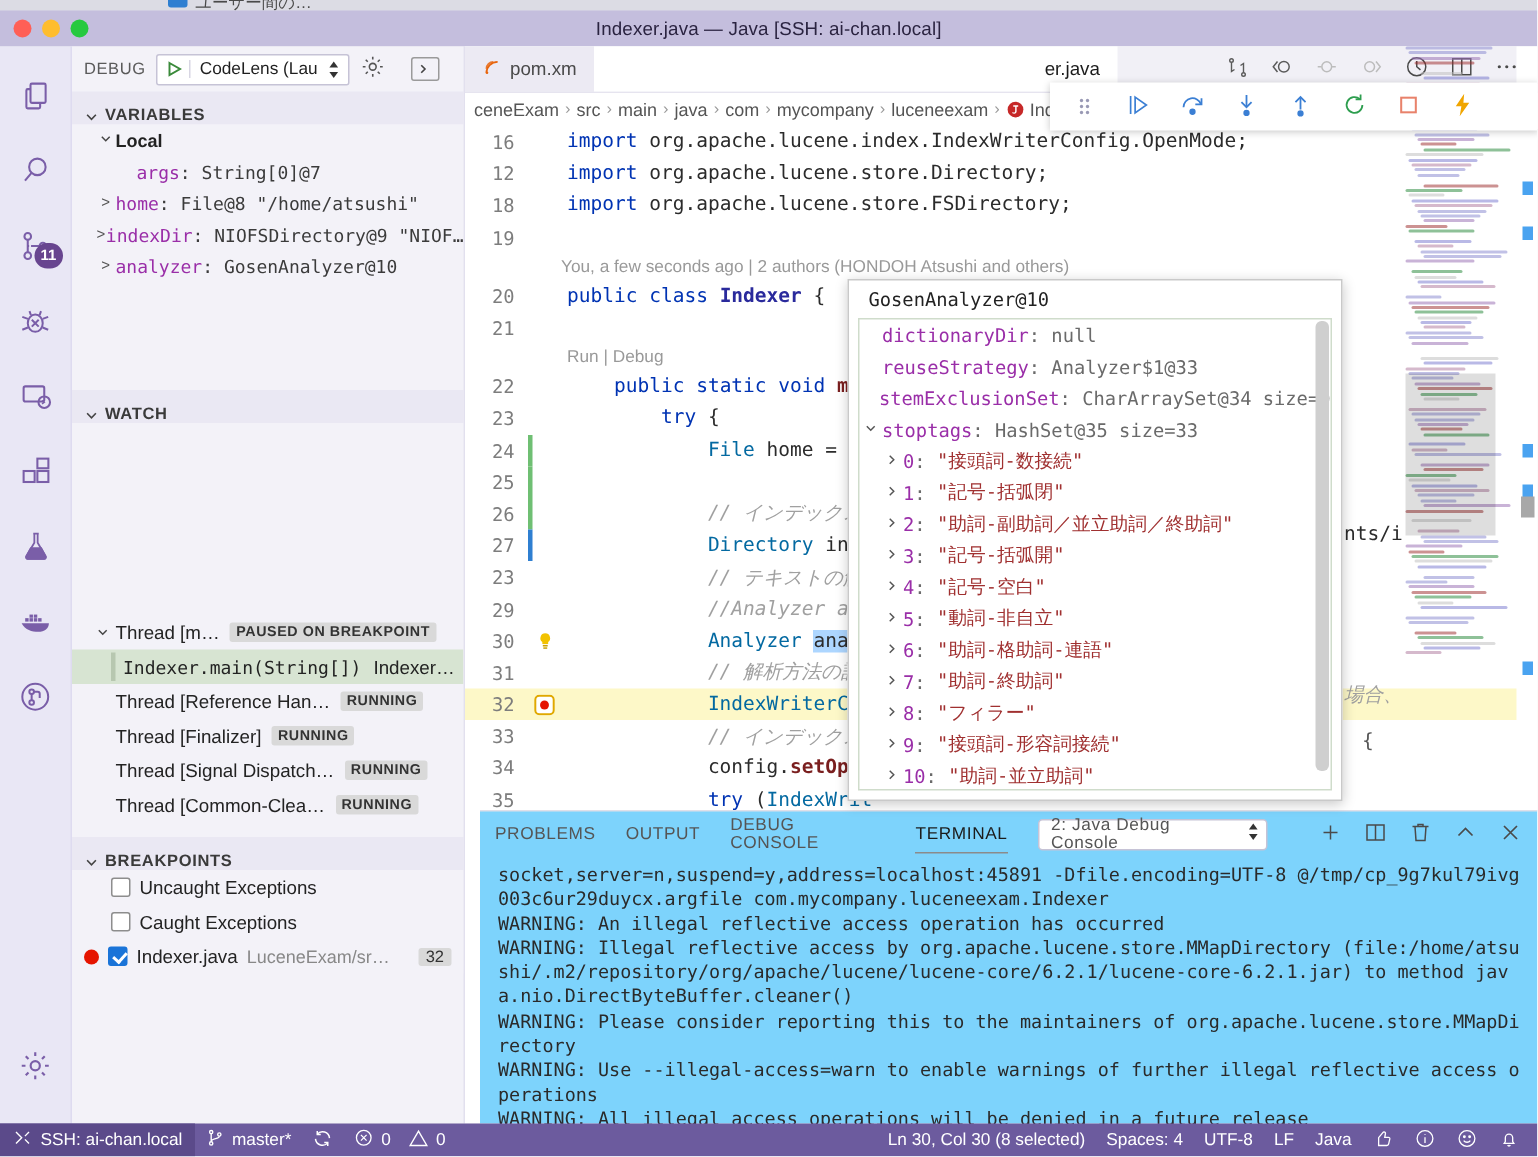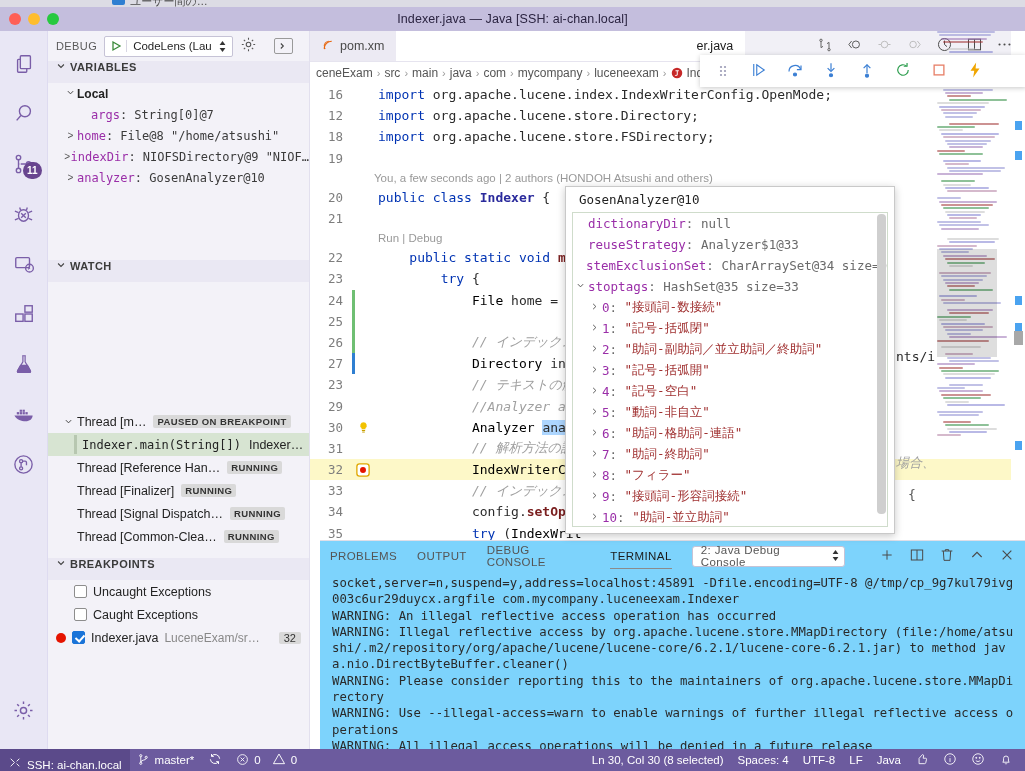--- a/index.html
+++ b/index.html
@@ -49,21 +49,21 @@
   }
   .dbg-label { font-size:11px; color:#5a5a5a; letter-spacing:.4px; font-weight:400;}
   .dbg-select {
     display:flex; align-items:center; height:21px; border:1px solid #c6c3d6; background:#fff;
     border-radius:2px; overflow:hidden;
   }
   .dbg-play { width:22px; display:flex; align-items:center; justify-content:center; border-right:1px solid #d8d6e3;}
   .dbg-sel-text { font-size:11.5px; padding:0 4px 0 6px; color:#1f1f1f; white-space:nowrap; }
   .dbg-spin { width:13px; display:flex;flex-direction:column; align-items:center; justify-content:center; margin-right:3px;}
   .sec-header {
-    height:22px; display:flex; align-items:flex-start; gap:4px; padding-left:8px;
+    height:22px; display:flex; align-items:flex-end; gap:4px; padding-left:8px;
     background:#eae8f3; font-size:11px; font-weight:700; letter-spacing:.45px; color:#3a3a3a;
   }
   .chev { width:10px; height:10px; display:inline-block; }
   .sec-body { background:#f3f2f8; }
   .var-row { height:21px; display:flex; align-items:center; font-family:"DejaVu Sans Mono", monospace; font-size:12px; white-space:nowrap; }
   .var-row .twisty { width:13px; text-align:center; color:#555; font-family:"Liberation Sans",sans-serif; font-size:10px;}
   .vname { color:#9a2ea8; }
   .vname.scope { color:#222; font-family:"Liberation Sans", sans-serif; font-weight:700; font-size:12px;}
   .vval { color:#3b3b3b; }
   .watch-body { height:128px; }
@@ -99,21 +99,21 @@
   .code-area { position:relative; height:auto; background:#fff; overflow:hidden; }
   .code-line { height:21.2px; display:flex; align-items:center; font-family:"DejaVu Sans Mono", monospace; font-size:13px; white-space:nowrap; position:relative;}
   .gutter { width:42px; text-align:right; padding-right:9px; color:#7d7d7d; font-size:12.5px; flex:none;}
   .glyph { width:22px; flex:none; display:flex; align-items:center; justify-content:center; }
   .codetext { padding-left:4px; }
   .hl-line { background:#fdf8c8; }
   .codelens { height:18px; display:flex; align-items:center; font-size:11.5px; color:#999; font-family:"Liberation Sans",sans-serif;}
   .chg-green { position:absolute; left:42px; width:3px; height:21.2px; background:#6fbf73; }
   .chg-blue  { position:absolute; left:42px; width:3px; height:21.2px; background:#2f7fd1; }
   .k { color:#0033b3; } .cls { color:#2a2a9c; font-weight:700;}
-  .cmt { color:#a0a0a0; font-style:italic; } .typ{ color:#000000; } .fn{color:#7a1f1f;font-weight:700;}
+  .cmt { color:#a0a0a0; font-style:italic; } .typ{ color:#0369a1; } .fn{color:#7a1f1f;font-weight:700;}
   .sel { background:#add6ff; }
 
   
   .minimap { position:absolute; right:28px; top:0; width:60px; height:460px; opacity:.85;}
   .mm-l { height:2px; margin-bottom:1.4px; border-radius:1px; }
   .mm-slider { position:absolute; right:28px; top:218px; width:60px; height:108px; background:rgba(0,0,0,.13);}
   .scrollbar-col { position:absolute; right:0; top:0; width:14px; height:460px; background:#fff; }
   .sb-mark { position:absolute; right:3px; width:7px; height:9px; background:#4aa3f0; }
 
   
@@ -146,21 +146,21 @@
   .ph-tab.active:after { content:""; position:absolute; left:0; right:0; bottom:2px; height:1.5px; background:#8b8b8b;}
   .panel-select {
     margin-left:auto; display:flex; align-items:center; height:21px; border:1px solid #c6c3d6;
     border-radius:3px; background:#fff; padding:0 4px 0 8px; gap:5px;
   }
   .panel-icons { display:flex; align-items:center; gap:14px; padding-left:14px;}
   .term-body { font-family:"DejaVu Sans Mono", monospace; font-size:12.3px; line-height:16.3px; padding:4px 10px 0 12px; color:#2a2a2a; white-space:pre-wrap; word-break:break-all;}
 
   
   .statusbar { position:absolute; left:0; bottom:0; width:1025px; height:22px; background:#6c5b9e; display:flex; align-items:center; color:#fff; font-size:11.5px;}
-  .sb-remote { height:22px; display:flex; align-items:flex-end; gap:5px; padding:0 8px; background:#5b4a8a; }
+  .sb-remote { height:22px; display:flex; align-items:center; gap:5px; padding:0 8px; background:#5b4a8a; }
   .sb-item { display:flex; align-items:center; gap:5px; padding:0 7px; height:22px;}
   .sb-right { margin-left:auto; display:flex; align-items:center; }
 </style>
 </head>
 <body>
 
 <div id="app">
 
   <div class="ghost-tab">
     <div class="gt-ico"></div>

